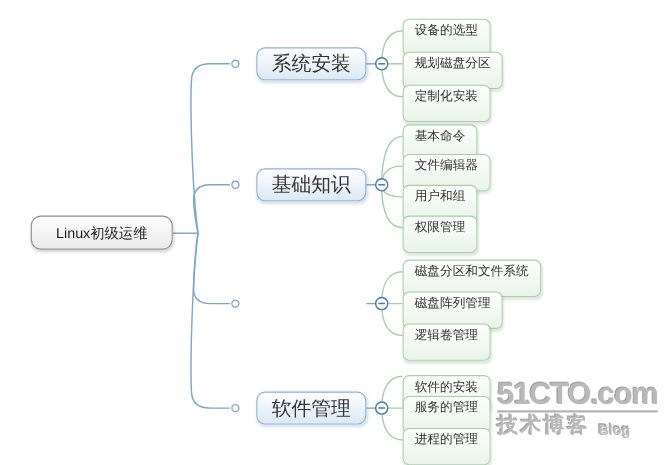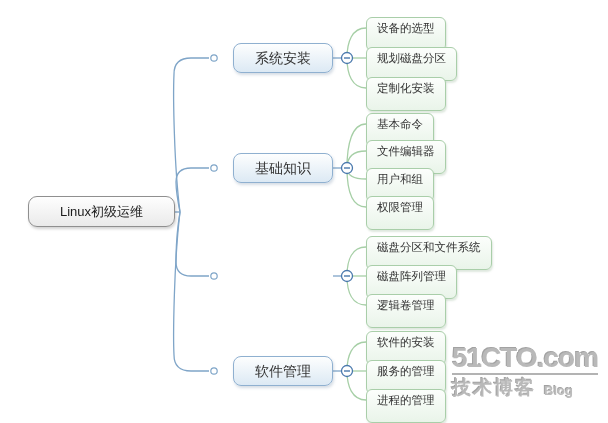--- a/index.html
+++ b/index.html
@@ -3,32 +3,32 @@
 <meta charset="utf-8">
 <style>
   html,body{margin:0;padding:0;background:#fff;}
   .canvas{
     position:relative;width:608px;height:423px;background:#ffffff;overflow:hidden;
     font-family:"Liberation Sans","DejaVu Sans",sans-serif;
   }
   svg.connectors{position:absolute;left:0;top:0;width:608px;height:423px;}
   .node{position:absolute;box-sizing:border-box;text-align:center;white-space:nowrap;}
   .root-node{
-    left:28px;top:196px;width:147px;height:31px;line-height:29px;
+    left:28px;top:196px;width:129px;height:31px;line-height:29px;
     border:1px solid #8f8f8f;border-radius:9px;
     background:linear-gradient(#fefefe,#eaeaea);
     box-shadow:1px 2px 3px rgba(0,0,0,.18);
     font-size:13px;color:#1c1c1c;
   }
   .branch-node{
     left:233px;width:100px;height:30px;line-height:28px;
     border:1px solid #8fb0d0;border-radius:8px;
     background:linear-gradient(#fdfefe,#dcE9f4);
     box-shadow:1px 2px 3px rgba(90,120,150,.25);
-    font-size:14px;color:#333;
+    font-size:18px;color:#333;
   }
   .leaf-node{
     left:366px;height:34px;line-height:20px;padding:0 10px;
     border:1px solid #a9cea9;border-radius:6px;
     background:linear-gradient(#fcfefc,#e9f4e9);
     box-shadow:1px 2px 2px rgba(110,150,110,.22);
     font-size:11.5px;color:#333;
   }
   .b1{top:43px;} .b2{top:153px;} .b3{top:261px;} .b4{top:356px;}
   .watermark{position:absolute;left:452px;top:344px;width:150px;
@@ -131,21 +131,21 @@
 
   <div class="node leaf-node" style="top:113px">基本命令</div>
   <div class="node leaf-node" style="top:140px">文件编辑器</div>
   <div class="node leaf-node" style="top:168px">用户和组</div>
   <div class="node leaf-node" style="top:196px">权限管理</div>
 
   <div class="node leaf-node" style="top:236px">磁盘分区和文件系统</div>
   <div class="node leaf-node" style="top:265px">磁盘阵列管理</div>
   <div class="node leaf-node" style="top:294px">逻辑卷管理</div>
 
-  <div class="node leaf-node" style="top:331px">软件的安装</div>
+  <div class="node leaf-node" style="top:341px">软件的安装</div>
   <div class="node leaf-node" style="top:360px">服务的管理</div>
   <div class="node leaf-node" style="top:389px">进程的管理</div>
 
   <div class="watermark">
     <span class="wm-site">51CTO.com</span>
     <div class="wm-row">
       <span class="wm-tagline">技术博客</span>
       <span class="wm-blog">Blog</span>
     </div>
   </div>

